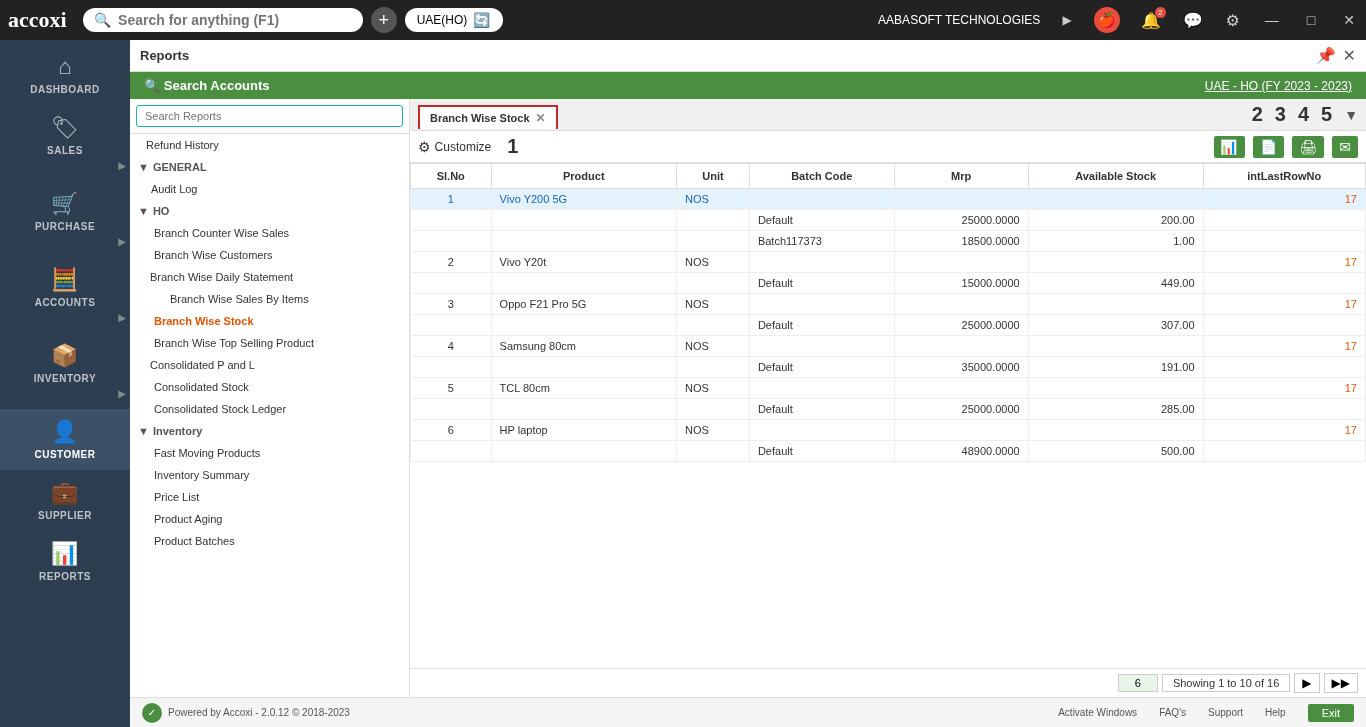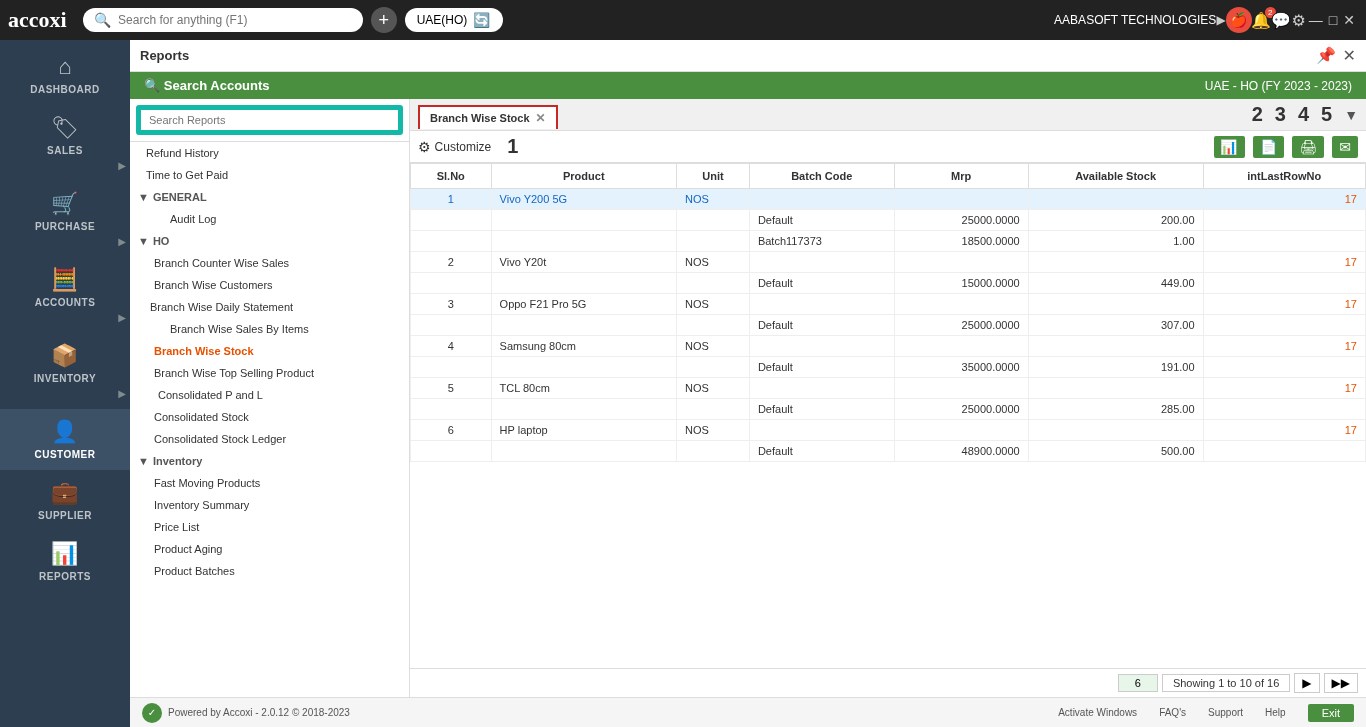--- a/index.html
+++ b/index.html
@@ -6,30 +6,30 @@
     body { font-family: 'Segoe UI', Arial, sans-serif; font-size: 12px; background: #f0f0f0; overflow: hidden; }
 
     
     .top-bar {
       display: flex; align-items: center; background: #222; height: 40px; padding: 0 8px; gap: 8px;
     }
     .logo { color: white; font-size: 22px; font-weight: bold; font-family: Georgia, serif; margin-right: 8px; }
     .search-bar {
       display: flex; align-items: center; background: white; border-radius: 20px; padding: 4px 12px; flex: 0 0 280px; gap: 6px;
     }
-    .search-bar input { border: none; outline: none; font-size: 12px; width: 220px; }
+    .search-bar input { border: none; outline: none; font-size: 14px; width: 220px; font-weight: bold; }
     .search-icon-top { color: #888; font-size: 14px; }
     .add-btn {
       background: #555; border: none; color: white; border-radius: 50%; width: 26px; height: 26px; font-size: 18px; cursor: pointer; display: flex; align-items: center; justify-content: center;
     }
     .branch-selector {
       display: flex; align-items: center; background: white; border-radius: 20px; padding: 4px 12px; gap: 6px; font-size: 12px; cursor: pointer;
     }
     .branch-selector .refresh { color: #555; font-size: 14px; }
-    .top-right { margin-left: auto; display: flex; align-items: center; gap: 0; color: white; font-size: 12px; justify-content: space-between; }
+    .top-right { margin-left: auto; display: flex; align-items: center; gap: 22px; color: white; font-size: 12px; justify-content: space-between; }
     .company-name { font-size: 12px; color: white; }
     .avatar { background: #e74c3c; border-radius: 50%; width: 26px; height: 26px; display: flex; align-items: center; justify-content: center; color: white; font-size: 14px; }
     .top-icon { color: #ccc; font-size: 16px; cursor: pointer; position: relative; }
     .notif-badge { background: #e74c3c; color: white; border-radius: 50%; font-size: 8px; position: absolute; top: -4px; right: -4px; padding: 1px 3px; }
     .win-btn { color: #ccc; font-size: 14px; cursor: pointer; padding: 0 3px; }
 
     
     .main-layout { display: flex; height: calc(727px - 40px); }
 
     
@@ -51,29 +51,29 @@
     .reports-header { background: white; border-bottom: 1px solid #ddd; padding: 6px 10px; display: flex; align-items: center; justify-content: space-between; }
     .reports-title { font-size: 13px; font-weight: bold; color: #333; }
     .reports-header-right { display: flex; align-items: center; gap: 6px; }
     .reports-header-right .small-btn { background: none; border: none; cursor: pointer; color: #555; font-size: 16px; }
 
     
     .green-search-bar {
       background: #4a8f3f; display: flex; align-items: center; padding: 6px 14px; color: white; gap: 0; justify-content: space-between;
     }
     .green-search-bar .left { display: flex; align-items: center; gap: 8px; font-size: 13px; font-weight: bold; }
-    .green-search-bar .right { font-size: 12px; }
+    .green-search-bar .right { font-size: 12px; text-decoration: underline; }
 
     
     .content-area { display: flex; flex: 1; overflow: hidden; }
 
     
     .left-nav { width: 280px; background: white; border-right: 1px solid #ddd; overflow-y: auto; flex-shrink: 0; }
     .left-nav-search { padding: 6px; border-bottom: 1px solid #ddd; }
-    .left-nav-search input { width: 100%; padding: 4px 8px; border: 5px solid #14b8a6; border-radius: 3px; font-size: 11px; outline: none; }
+    .left-nav-search input { width: 100%; padding: 4px 8px; border: 1px solid #14b8a6; border-radius: 3px; font-size: 11px; outline: none; }
     .nav-scroll { overflow-y: auto; height: 100%; }
     .nav-item { padding: 5px 16px; font-size: 11px; color: #333; cursor: pointer; }
     .nav-item.active { color: #e65100; font-weight: bold; }
     .nav-section { padding: 5px 8px; font-size: 11px; font-weight: bold; color: #555; display: flex; align-items: center; gap: 4px; }
     .nav-section .arrow { color: #555; }
 
     
     .report-area { flex: 1; display: flex; flex-direction: column; overflow: hidden; background: white; }
     .tab-bar { display: flex; align-items: center; background: #f0f0f0; border-bottom: 1px solid #ddd; padding: 4px 8px 0; justify-content: space-between; }
     .tab-bar-left { display: flex; align-items: flex-end; gap: 2px; }
@@ -204,37 +204,36 @@
     </div>
 
     <div class="content-area">
 
       <div class="left-nav">
         <div class="left-nav-search">
           <input type="text" placeholder="Search Reports" style="">
         </div>
         <div class="nav-scroll">
           <div class="nav-item">Refund History</div>
-          <div class="nav-item">Time to Get Paid</div>
           <div class="nav-section">
             <span class="arrow">▼</span>
             <span>GENERAL</span>
           </div>
-          <div class="nav-item" style="padding-left:40px">Audit Log</div>
+          <div class="nav-item" style="padding-left:21px">Audit Log</div>
           <div class="nav-section">
             <span class="arrow">▼</span>
             <span>HO</span>
           </div>
           <div class="nav-item" style="padding-left:24px">Branch Counter Wise Sales</div>
           <div class="nav-item" style="padding-left:24px">Branch Wise Customers</div>
           <div class="nav-item" style="padding-left:20px">Branch Wise Daily Statement</div>
           <div class="nav-item" style="padding-left:40px">Branch Wise Sales By Items</div>
           <div class="nav-item active" style="padding-left:24px;color:#e65100;font-weight:bold">Branch Wise Stock</div>
           <div class="nav-item" style="padding-left:24px">Branch Wise Top Selling Product</div>
-          <div class="nav-item" style="padding-left:28px">Consolidated P and L</div>
+          <div class="nav-item" style="padding-left:20px">Consolidated P and L</div>
           <div class="nav-item" style="padding-left:24px">Consolidated Stock</div>
           <div class="nav-item" style="padding-left:24px">Consolidated Stock Ledger</div>
           <div class="nav-section">
             <span class="arrow">▼</span>
             <span>Inventory</span>
           </div>
           <div class="nav-item" style="padding-left:24px">Fast Moving Products</div>
           <div class="nav-item" style="padding-left:24px">Inventory Summary</div>
           <div class="nav-item" style="padding-left:24px">Price List</div>
           <div class="nav-item" style="padding-left:24px">Product Aging</div>

